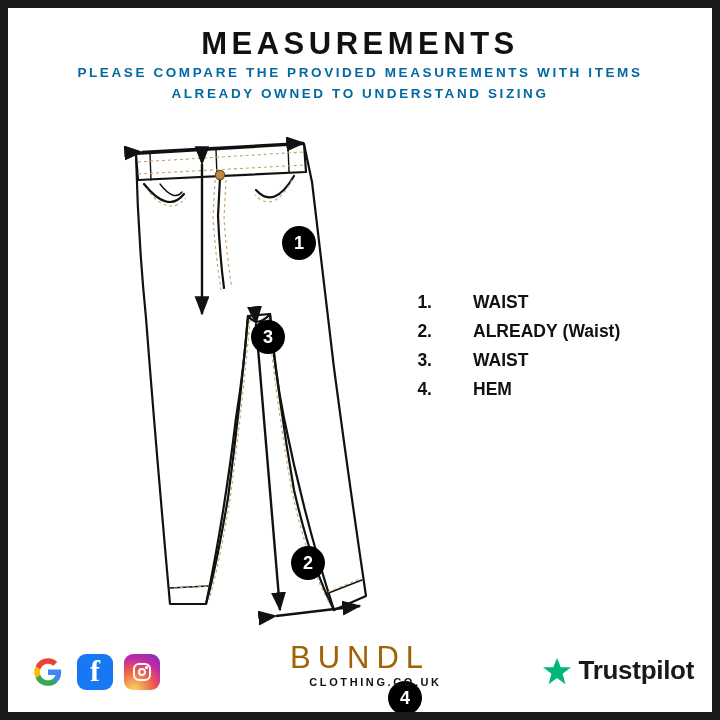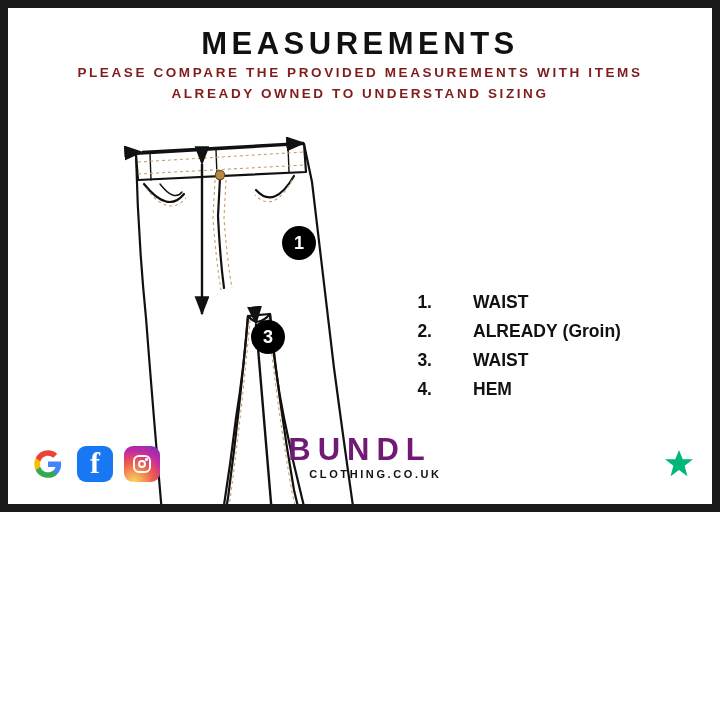--- a/index.html
+++ b/index.html
@@ -6,21 +6,21 @@
     margin: 0;
     padding: 0;
     background: #ffffff;
   }
   body {
     font-family: "Liberation Sans", sans-serif;
   }
   #page {
     position: relative;
     width: 720px;
-    height: 512px;
+    height: 720px;
     background: #ffffff;
     border: 8px solid #1a1a1a;
     box-sizing: border-box;
     overflow: hidden;
   }
   
   .title {
     position: absolute;
     top: 18px;
     left: 0;
@@ -34,21 +34,21 @@
   .subtitle {
     position: absolute;
     top: 54px;
     left: 0;
     width: 100%;
     text-align: center;
     font-size: 13.5px;
     font-weight: bold;
     letter-spacing: 2.6px;
     line-height: 21px;
-    color: #7f1d1d;
+    color: #0369a1;
     padding: 0 40px;
     box-sizing: border-box;
   }
   
   .legend {
     position: absolute;
     left: 398px;
     top: 284px;
     width: 300px;
   }
@@ -175,23 +175,23 @@
     right: 1.2px; top: 1.4px;
   }
   .brand {
     position: absolute;
     left: 0; right: 0;
     bottom: 10px;
     text-align: center;
   }
   .brand-name {
     font-size: 31px;
-    font-weight: bold;
+    font-weight: normal;
     letter-spacing: 7px;
-    color: #701a75;
+    color: #a16207;
     line-height: 34px;
   }
   .brand-sub {
     font-size: 11px;
     font-weight: bold;
     letter-spacing: 2.6px;
     color: #111;
     margin-top: 1px;
     padding-left: 31px;
   }
@@ -292,21 +292,21 @@
   </div>
 
   <div class="legend">
     <div class="legend-row">
       <span class="legend-num">1.</span>
       <span class="legend-label">WAIST</span>
     </div>
     <div class="legend-row">
       <span class="legend-num">2.</span>
       <span class="legend-label">ALREADY</span>
-      <span class="legend-note">(Groin)</span>
+      <span class="legend-note">(Waist)</span>
     </div>
     <div class="legend-row">
       <span class="legend-num">3.</span>
       <span class="legend-label">WAIST</span>
     </div>
     <div class="legend-row">
       <span class="legend-num">4.</span>
       <span class="legend-label">HEM</span>
     </div>
   </div>
@@ -332,16 +332,17 @@
 
     <div class="brand">
       <div class="brand-name">BUNDL</div>
       <div class="brand-sub">CLOTHING.CO.UK</div>
     </div>
 
     <div class="trustpilot">
       <svg class="tp-star" viewBox="0 0 32 32">
         <polygon points="16,2 20,12 31,12 22,19 25,30 16,23.5 7,30 10,19 1,12 12,12" fill="#00b67a"></polygon>
       </svg>
+      <span class="tp-text">Trustpilot</span>
     </div>
   </div>
 
 </div>
 
 </body></html>

